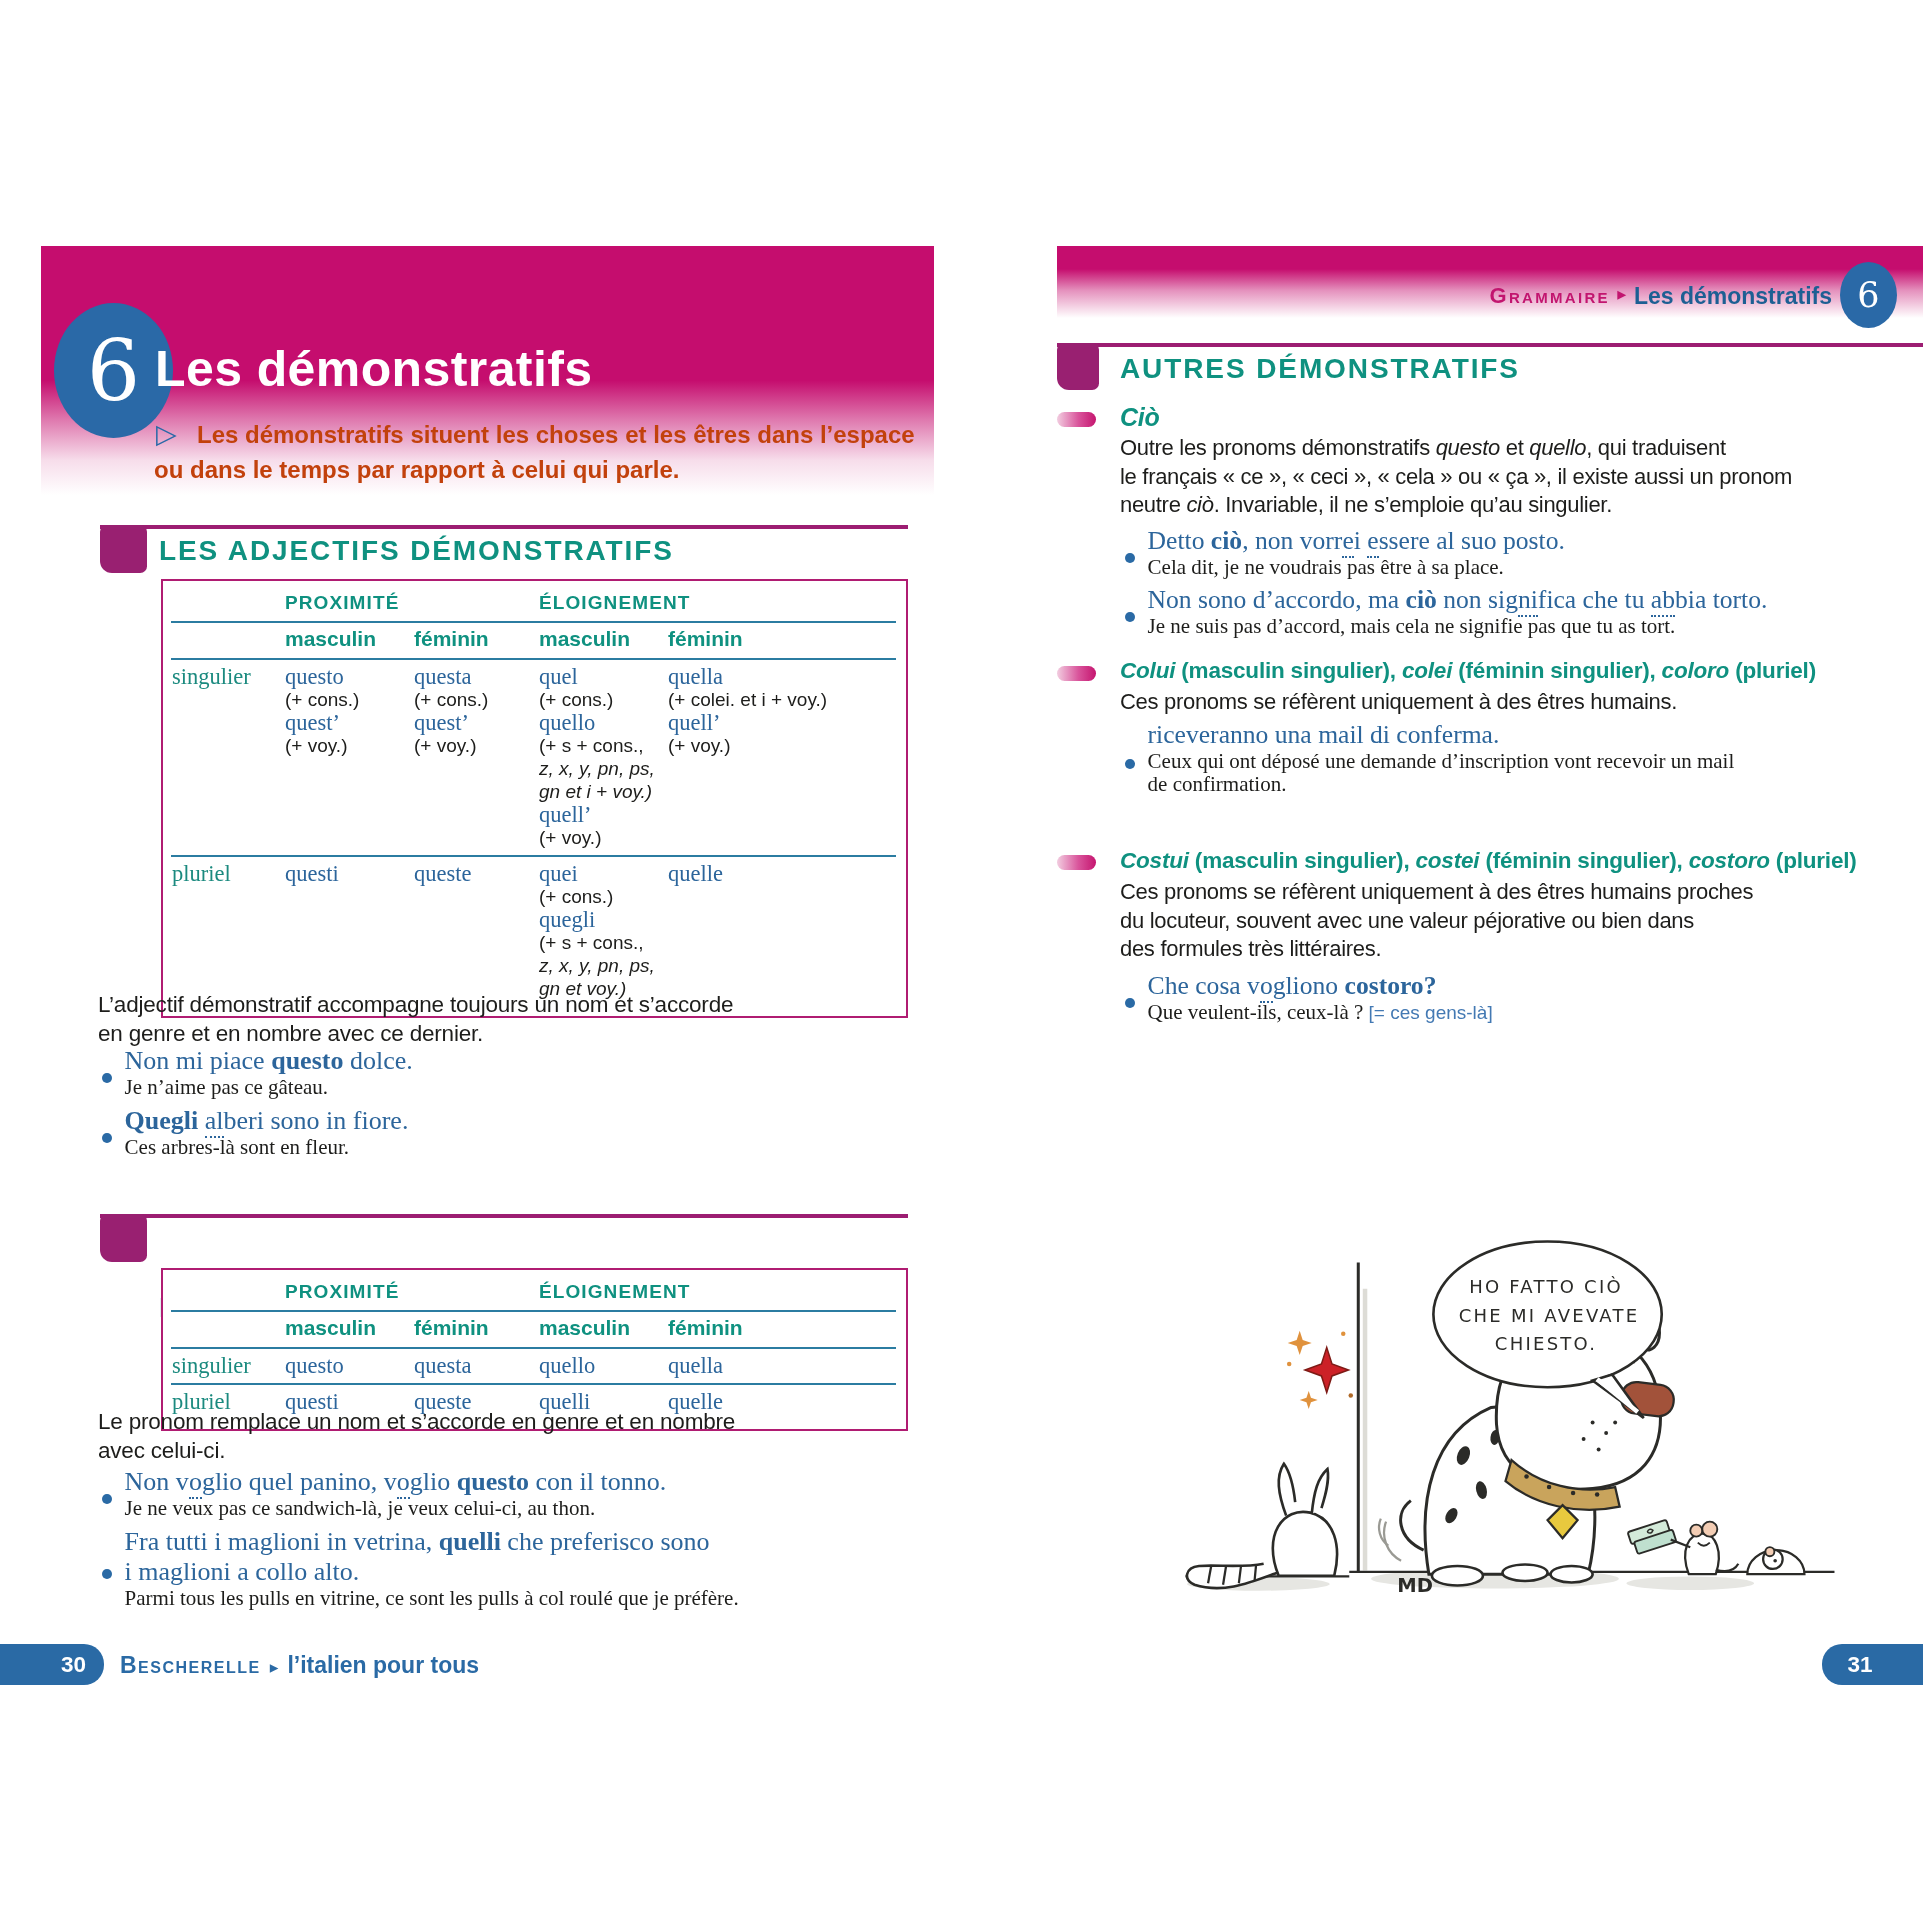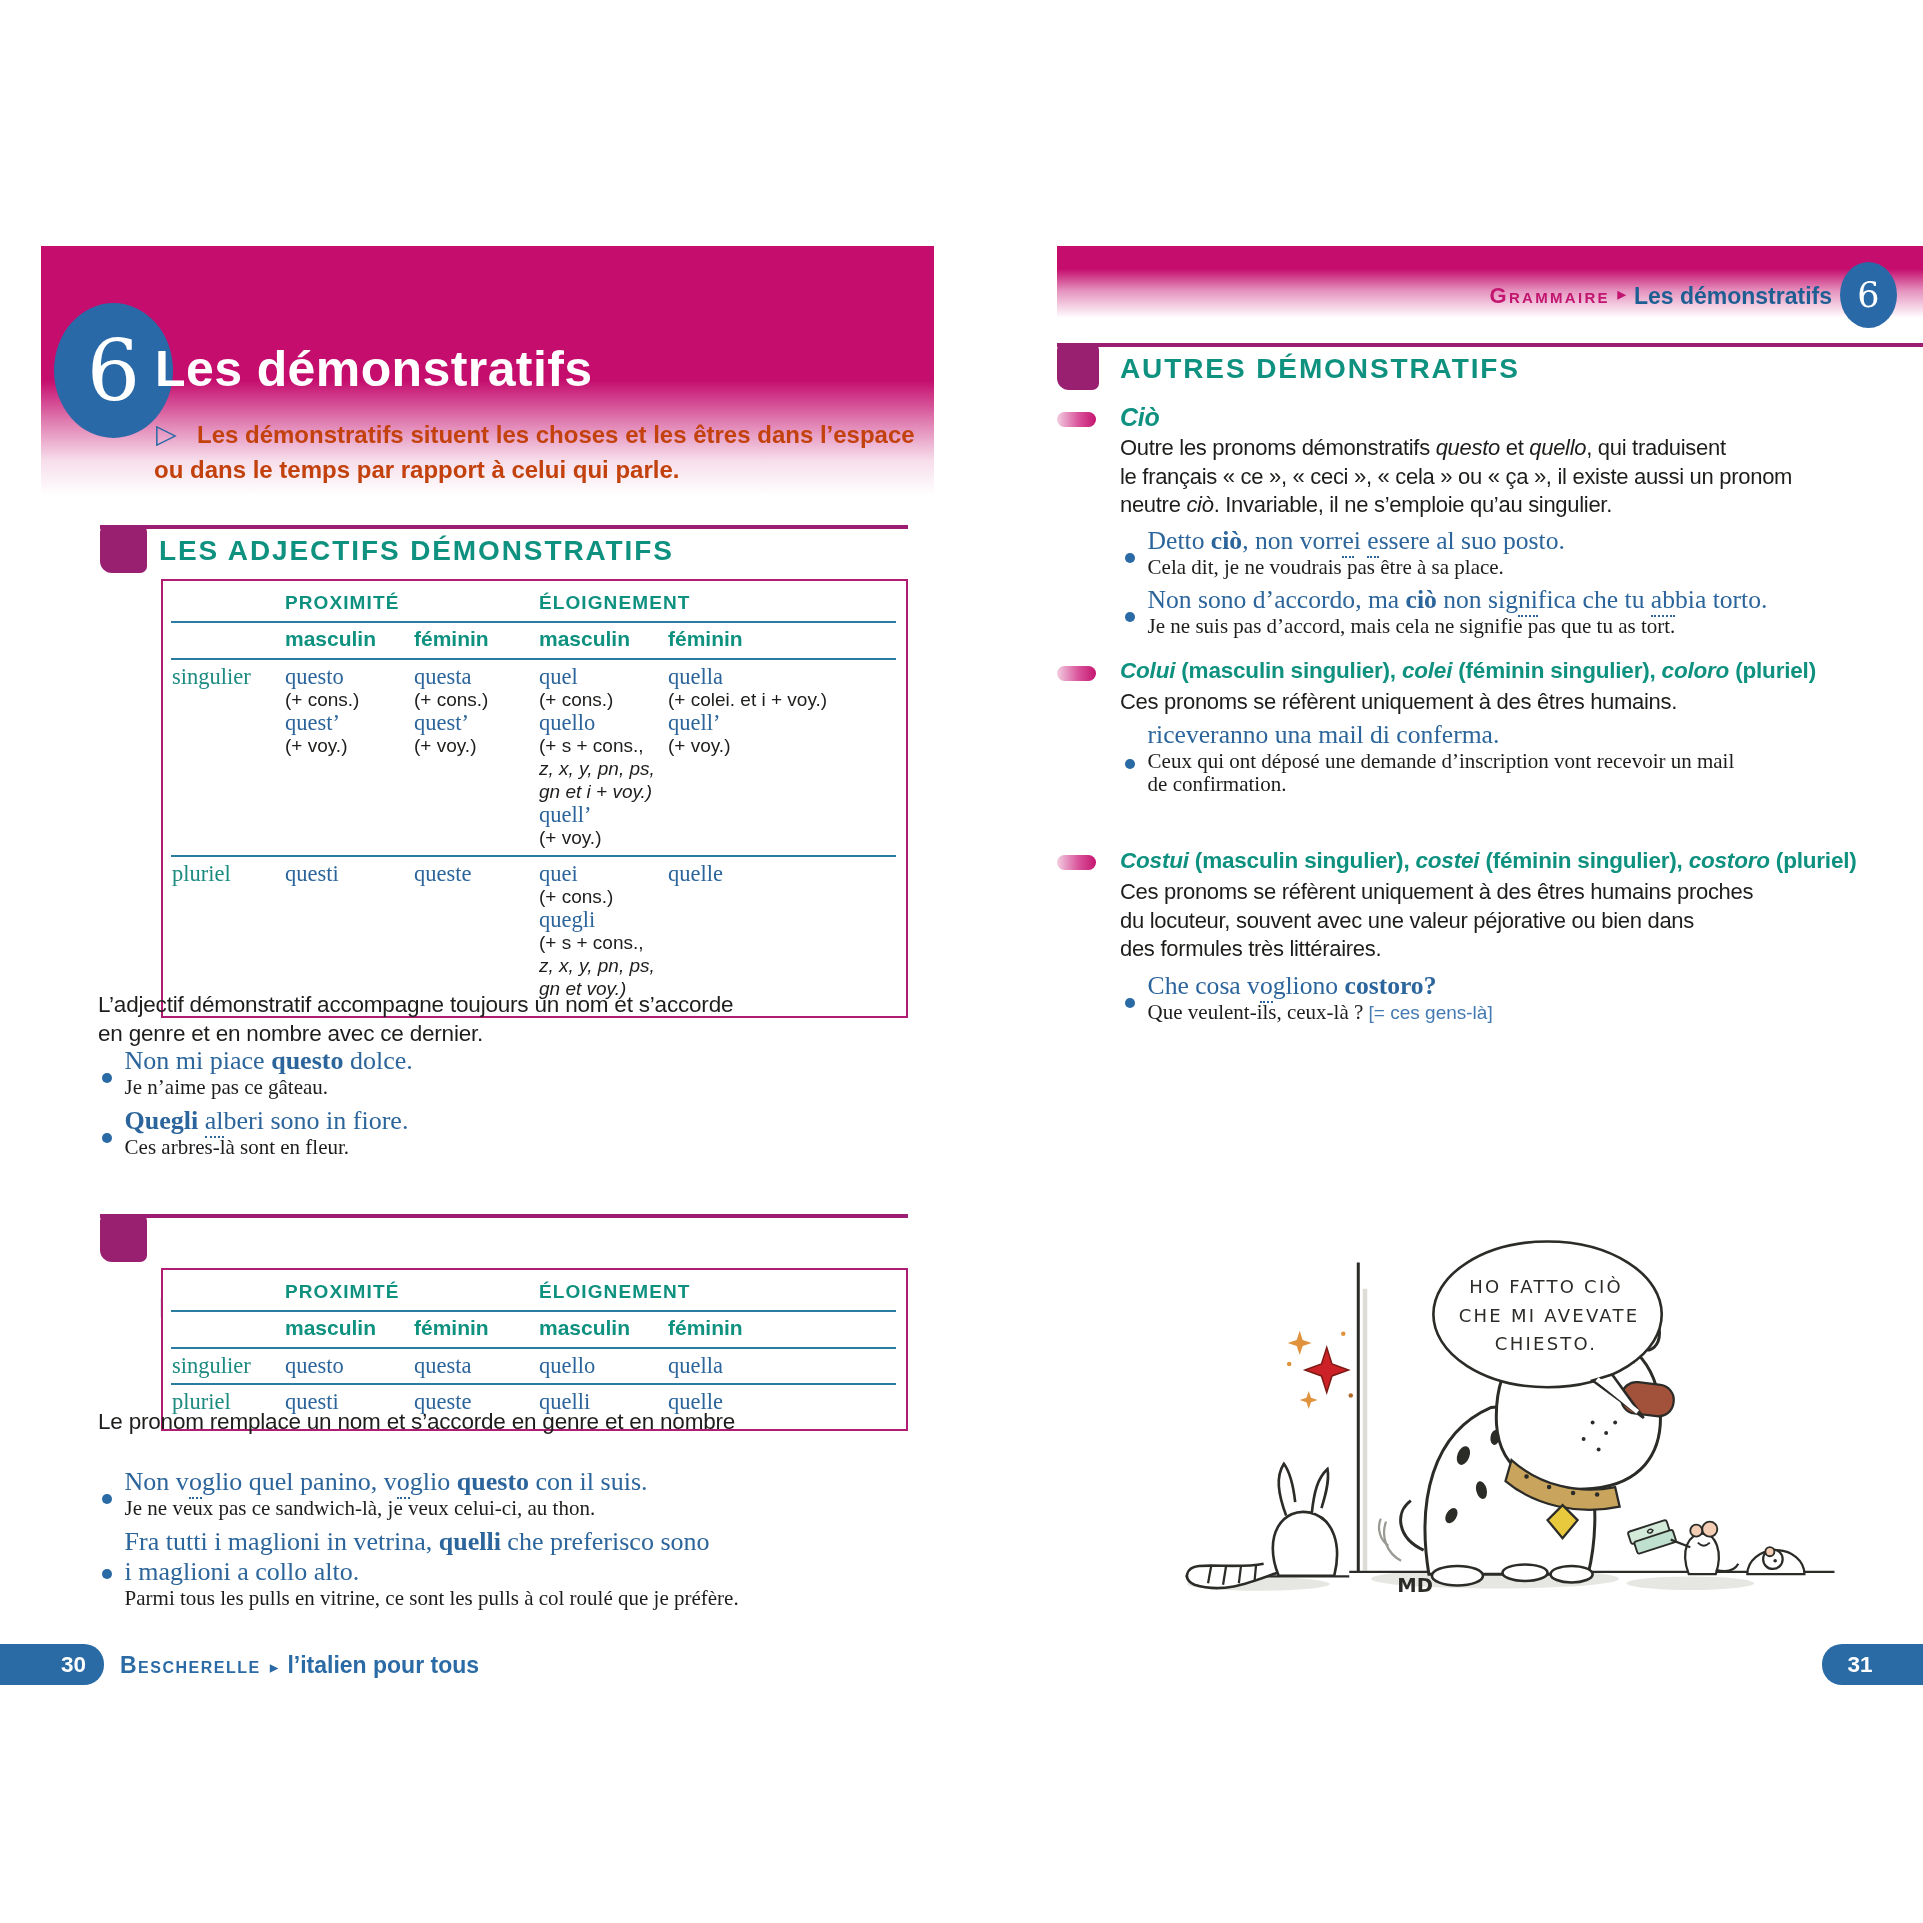--- a/index.html
+++ b/index.html
@@ -210,26 +210,27 @@
   <div class="tcell">
       <div class="ln ln-w">quelli</div>
     </div>
   <div class="tcell">
       <div class="ln ln-w">quelle</div>
     </div>
 </div>
 
 <div class="abs body-par" style="left:98px;top:1407px;">
   <div>Le pronom remplace un nom et s’accorde en genre et en nombre</div>
+  <div>avec celui-ci.</div>
 </div>
 
 <div class="abs example" style="left:102px;top:1467px;">
   <span class="ex-dot"></span>
   <span>
-    <span class="ex-it" style="display:block;"><span>Non v</span><span class="sg-u">o</span><span>glio quel panino, v</span><span class="sg-u">o</span><span>glio </span><span class="sg-b">questo</span><span> con il suis.</span></span>
+    <span class="ex-it" style="display:block;"><span>Non v</span><span class="sg-u">o</span><span>glio quel panino, v</span><span class="sg-u">o</span><span>glio </span><span class="sg-b">questo</span><span> con il tonno.</span></span>
     <span class="ex-fr" style="display:block;">Je ne veux pas ce sandwich-là, je veux celui-ci, au thon.</span>
   </span>
 </div>
 <div class="abs example" style="left:102px;top:1527px;">
   <span class="ex-dot"></span>
   <span>
     <span class="ex-it" style="display:block;"><span>Fra tutti i maglioni in vetrina, </span><span class="sg-b">quelli</span><span> che preferisco sono</span></span>
     <span class="ex-it" style="display:block;"><span>i maglioni a collo alto.</span></span>
     <span class="ex-fr" style="display:block;">Parmi tous les pulls en vitrine, ce sont les pulls à col roulé que je préfère.</span>
   </span>

